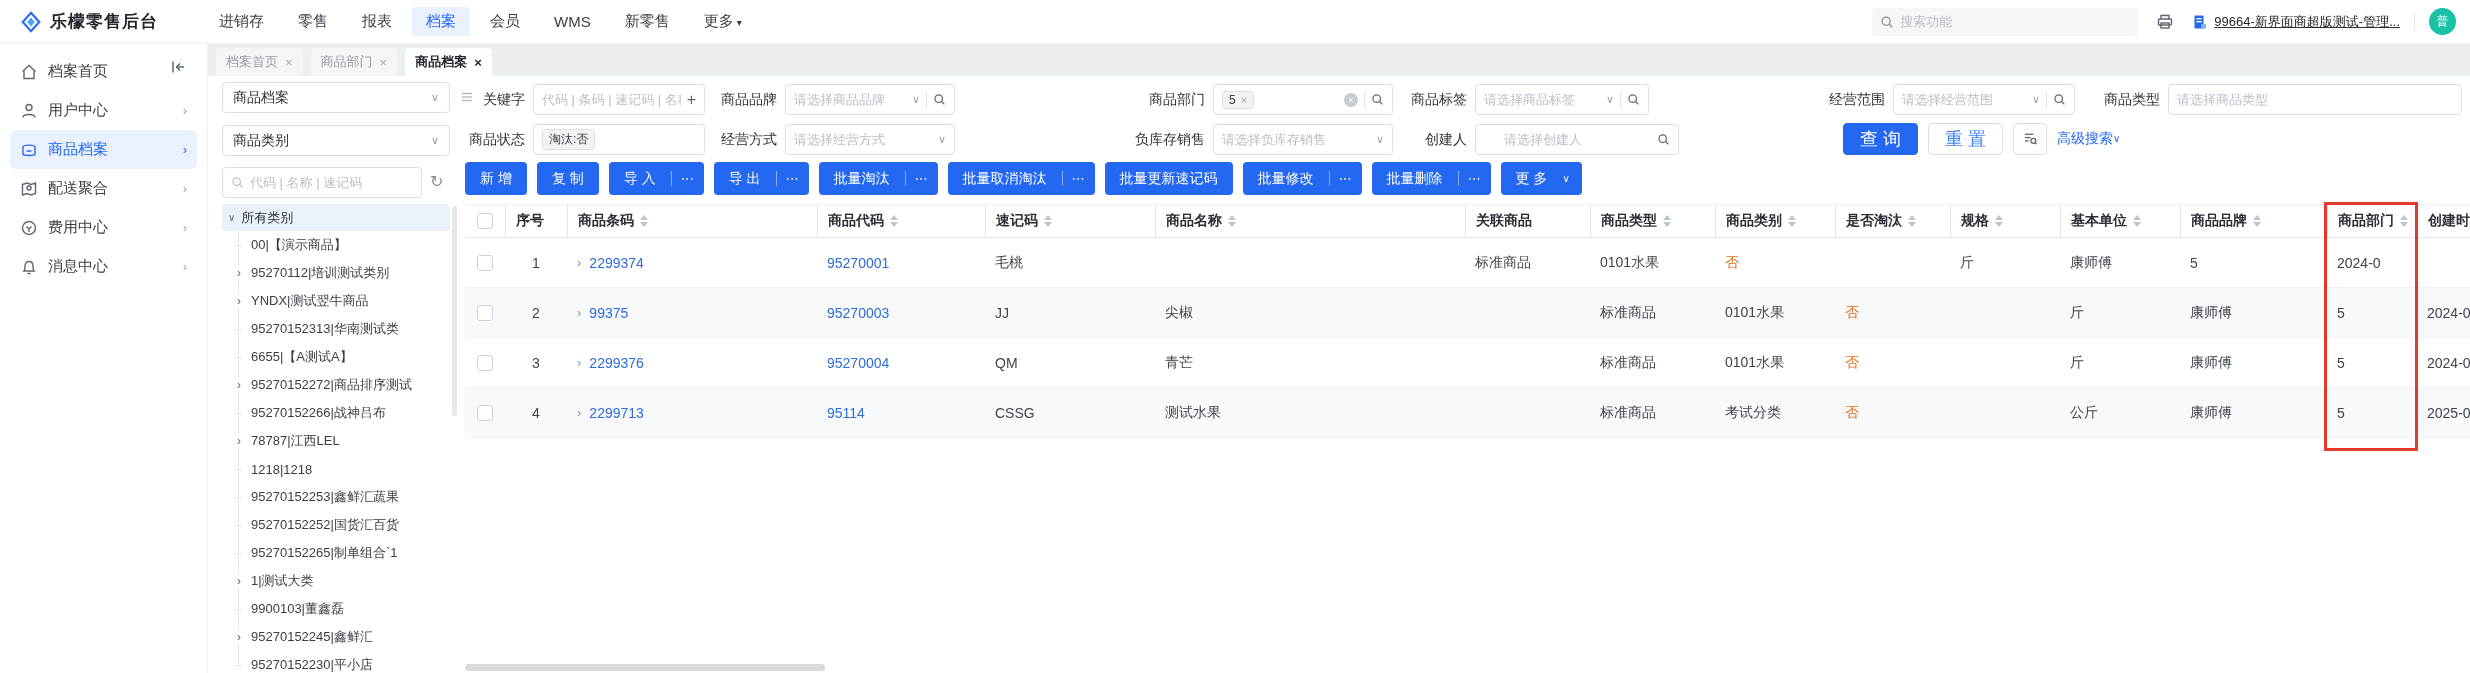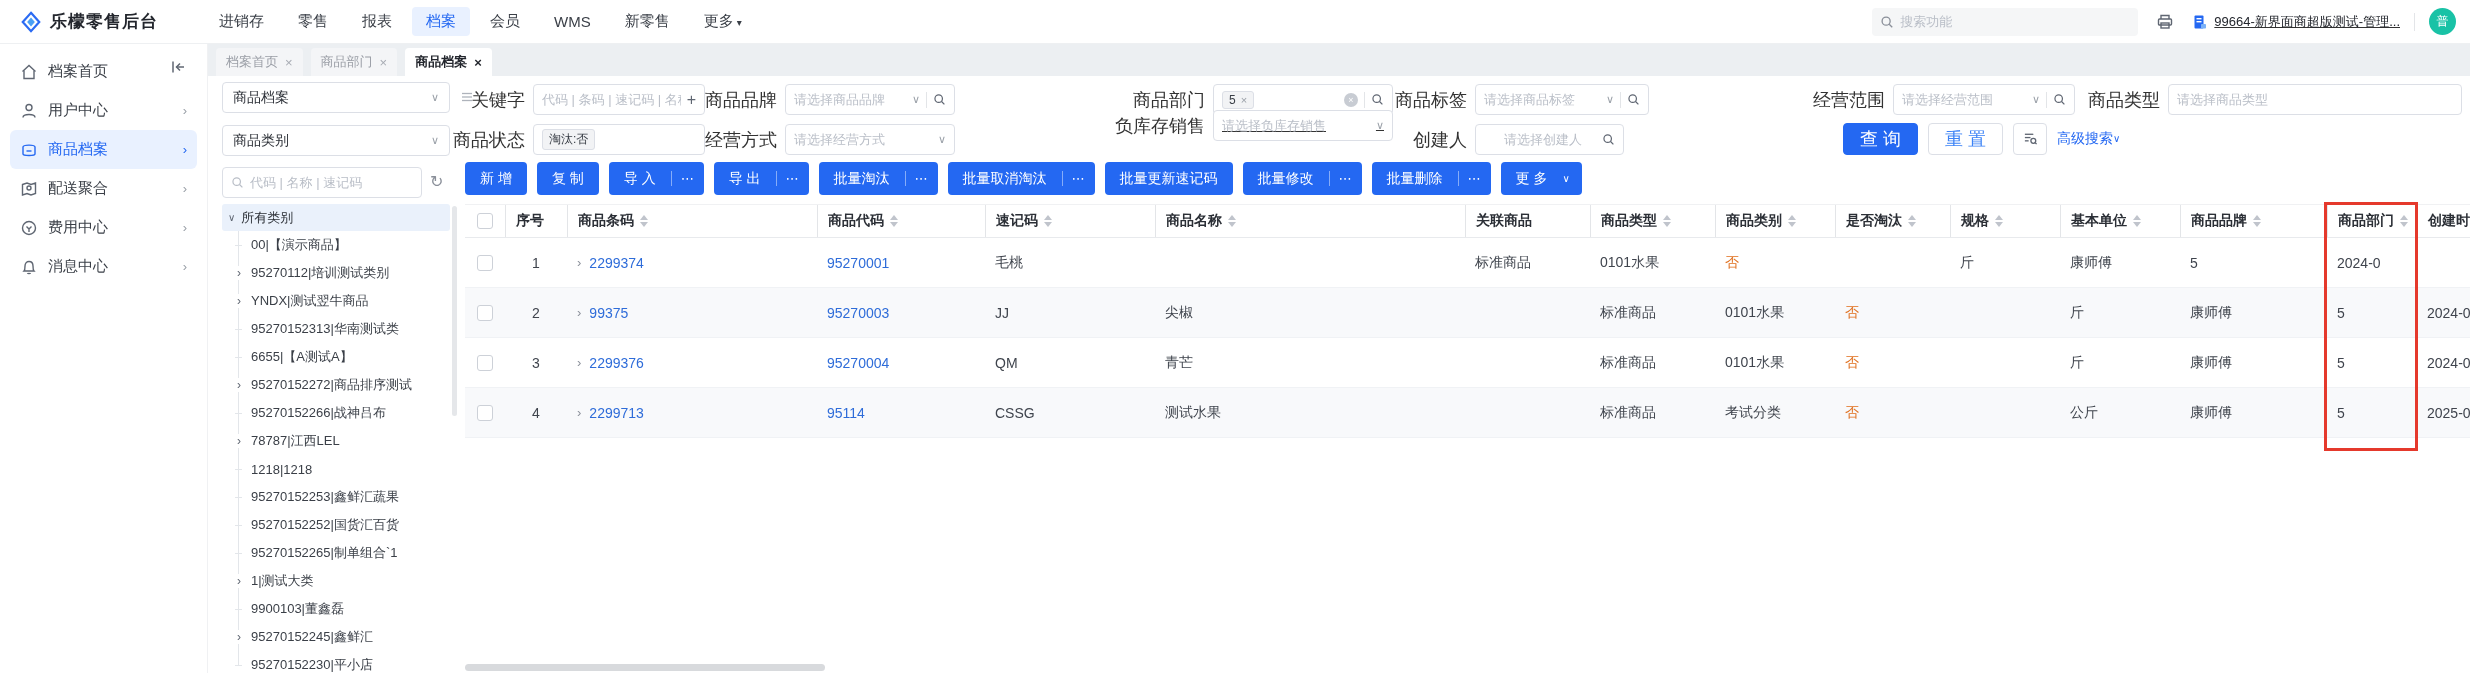--- a/index.html
+++ b/index.html
@@ -73,21 +73,21 @@
   .tree-item { height:28px; display:flex; align-items:center; gap:6px; cursor:pointer; color:#3a3f47; position:relative; }
   .tree-item .tw { width:12px; display:flex; align-items:center; justify-content:center; position:relative; z-index:2; }
   .tree-item.expandable .tw { background:#fff; color:#5f6672; font-size:12px; }
   .tree-item.leaf .tw::before { content:""; width:7px; border-top:1px solid #e3e6ea; margin-left:-2px; }
   .tree-item .tlabel { white-space:nowrap; }
 
   .splitter-icon { position:absolute; left:252px; top:14px; color:#aeb3bb; cursor:pointer; }
 
   
   .fg { position:absolute; height:31px; display:flex; align-items:center; }
-  .fl { position:absolute; right:100%; margin-right:8px; font-size:18px; color:#333; white-space:nowrap; }
+  .fl { position:absolute; right:100%; margin-right:8px; font-size:14px; color:#333; white-space:nowrap; }
   .fbox { height:31px; border:1px solid #dcdfe6; border-radius:4px; background:#fff; display:flex;
     align-items:center; padding:0 8px; gap:6px; }
   .ph { font-size:13px; color:#b9bec7; flex:1; white-space:nowrap; overflow:hidden; }
   .dd { font-size:11px; color:#9aa0a8; }
   .vdiv { width:1px; height:16px; background:#e3e5e8; }
   .plus { font-size:16px; color:#5f6672; cursor:pointer; }
   .ftag { background:#f2f3f5; border:1px solid #dcdfe6; border-radius:3px; font-size:12px; color:#3a3f47;
     padding:1px 6px; display:flex; align-items:center; gap:5px; white-space:nowrap; }
   .ftag .tx { color:#9aa0a8; font-size:11px; cursor:pointer; }
   .clear-ic { width:14px; height:14px; border-radius:50%; background:#c8ccd3; color:#fff; font-size:9px;
@@ -470,30 +470,30 @@
         <span class="ph" style="flex:1;"></span>
       </div>
     </div>
     <div class="fg" style="left:577px; top:48px;">
       <span class="fl">经营方式</span>
       <div class="fbox" style="width:170px;">
         <span class="ph">请选择经营方式</span>
         <span class="dd">∨</span>
       </div>
     </div>
-    <div class="fg" style="left:1005px; top:34px;text-decoration:underline;">
+    <div class="fg" style="left:1005px; top:48px;">
       <span class="fl">负库存销售</span>
       <div class="fbox" style="width:180px;">
         <span class="ph">请选择负库存销售</span>
         <span class="dd">∨</span>
       </div>
     </div>
     <div class="fg" style="left:1267px; top:48px;">
       <span class="fl">创建人</span>
-      <div class="fbox" style="width:149px;padding-left:28px;">
+      <div class="fbox" style="width:204px;padding-left:28px;">
         <span class="ph">请选择创建人</span>
         <span>
             <svg width="13" height="13" viewBox="0 0 16 16">
               <circle cx="7" cy="7" r="4.6" fill="none" stroke="#5f6672" stroke-width="1.5"></circle>
               <line x1="10.5" y1="10.5" x2="14" y2="14" stroke="#5f6672" stroke-width="1.5"></line>
             </svg>
           </span>
       </div>
     </div>
     <div class="fg" style="left:1635px; top:47px; gap:10px;">

